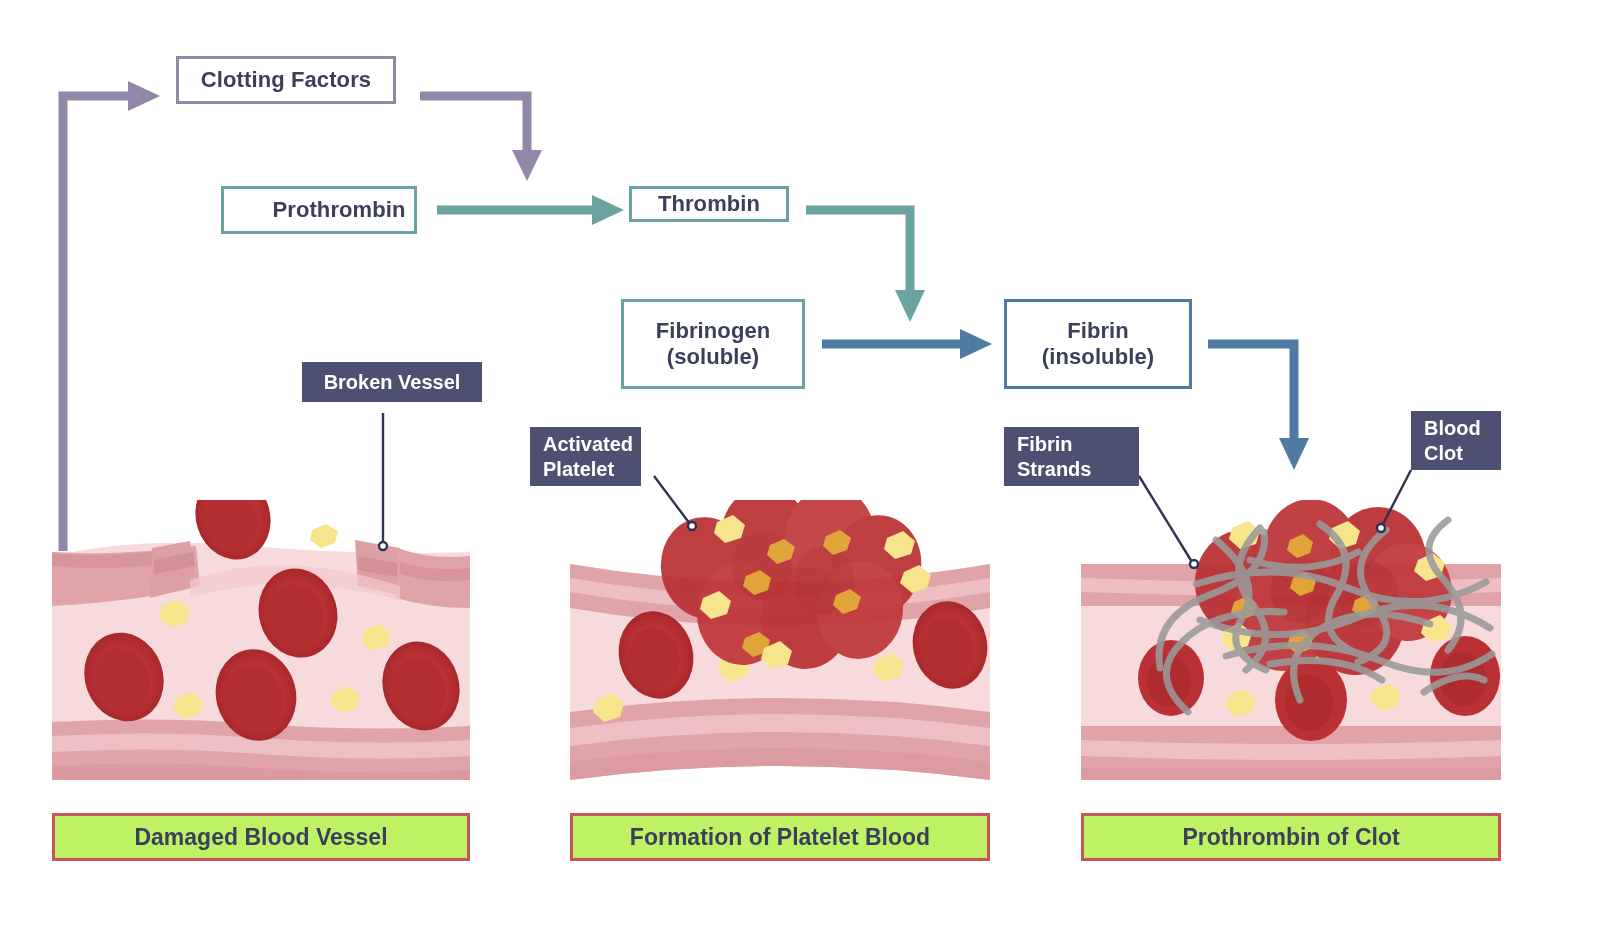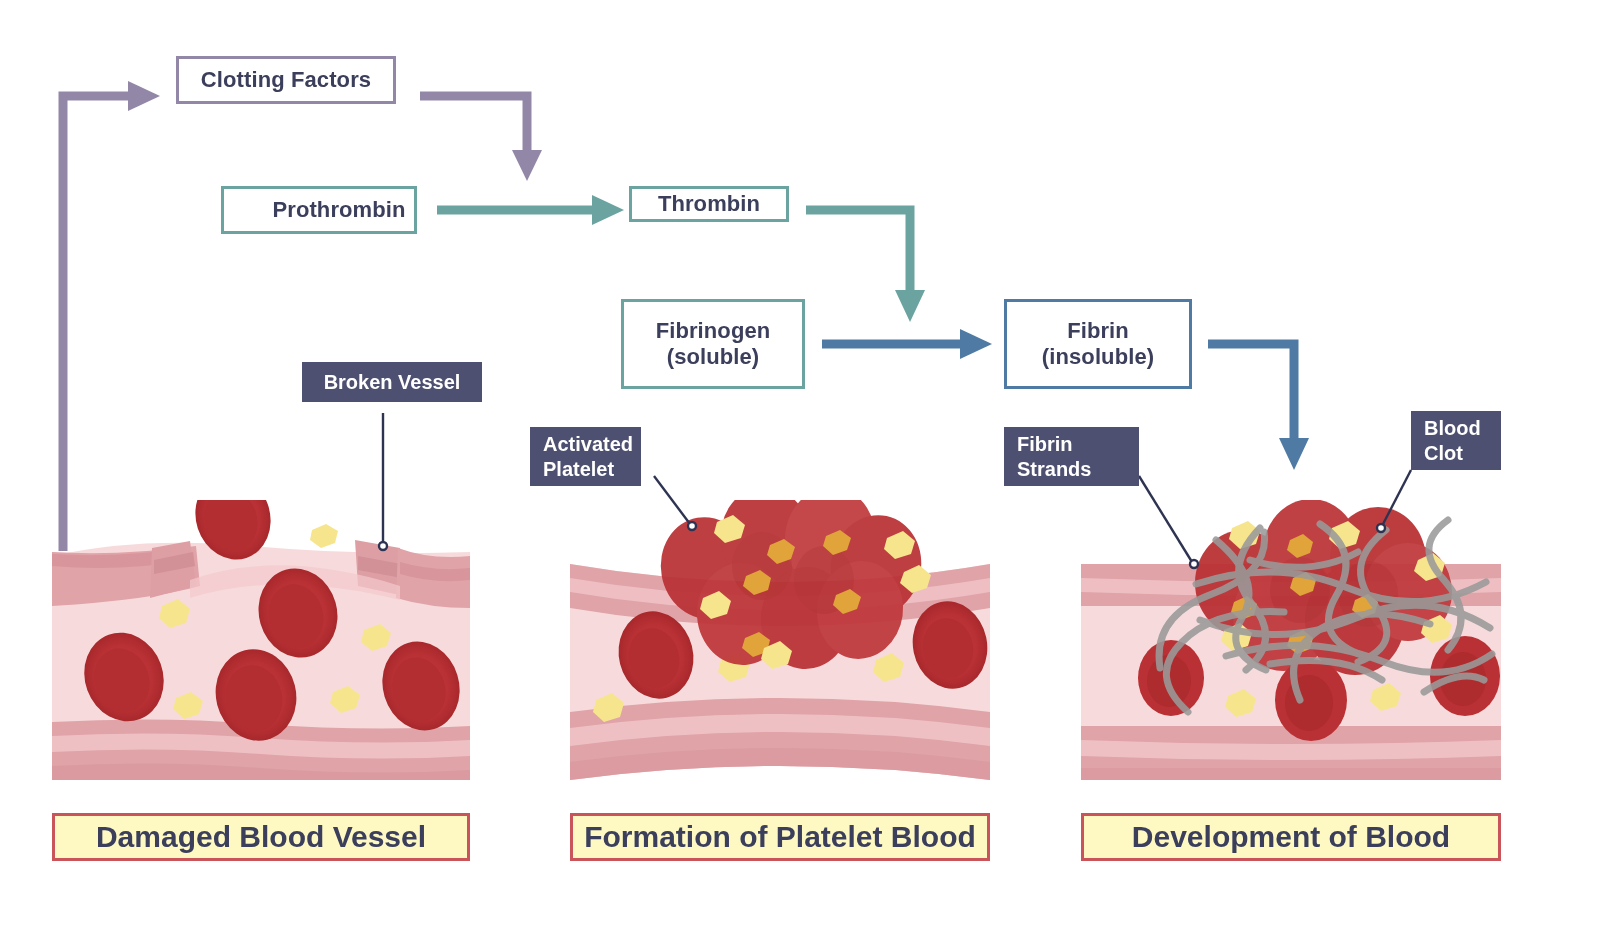--- a/index.html
+++ b/index.html
@@ -53,27 +53,27 @@
   }
   #callout-broken-vessel  { left:291px;  top:362px; width:180px; height:40px; justify-content:center;margin-left:11px; }
   #callout-activated-platelet { left:530px; top:427px; width:111px; height:59px; }
   #callout-fibrin-strands { left:1004px; top:427px; width:135px; height:59px; }
   #callout-blood-clot     { left:1411px; top:411px; width:90px;  height:59px; }
 
   
   .caption {
     position: absolute;
     border: 3px solid #c9555a;
-    background: #fef9c3;
+    background: #bef264;
     display: flex;
     align-items: center;
     justify-content: center;
     color: #3b3f5c;
     font-weight: bold;
-    font-size: 30px;
+    font-size: 23px;
     height: 48px;
   }
   #caption-damaged  { left:52px;   top:813px; width:418px; }
   #caption-plug     { left:570px;  top:813px; width:420px; }
   #caption-clot     { left:1081px; top:813px; width:420px; }
 
   svg.layer { position:absolute; left:0; top:0; width:1600px; height:939px; pointer-events:none; }
 </style>
 </head>
 <body>
@@ -325,15 +325,15 @@
   <div class="callout" id="callout-fibrin-strands">Fibrin
 Strands</div>
 
   <div class="callout" id="callout-blood-clot">Blood
 Clot</div>
 
   <div class="caption" id="caption-damaged">Damaged Blood Vessel</div>
 
   <div class="caption" id="caption-plug">Formation of Platelet Blood</div>
 
-  <div class="caption" id="caption-clot">Development of Blood</div>
+  <div class="caption" id="caption-clot">Prothrombin of Clot</div>
 
 </div>
 
 </body></html>

